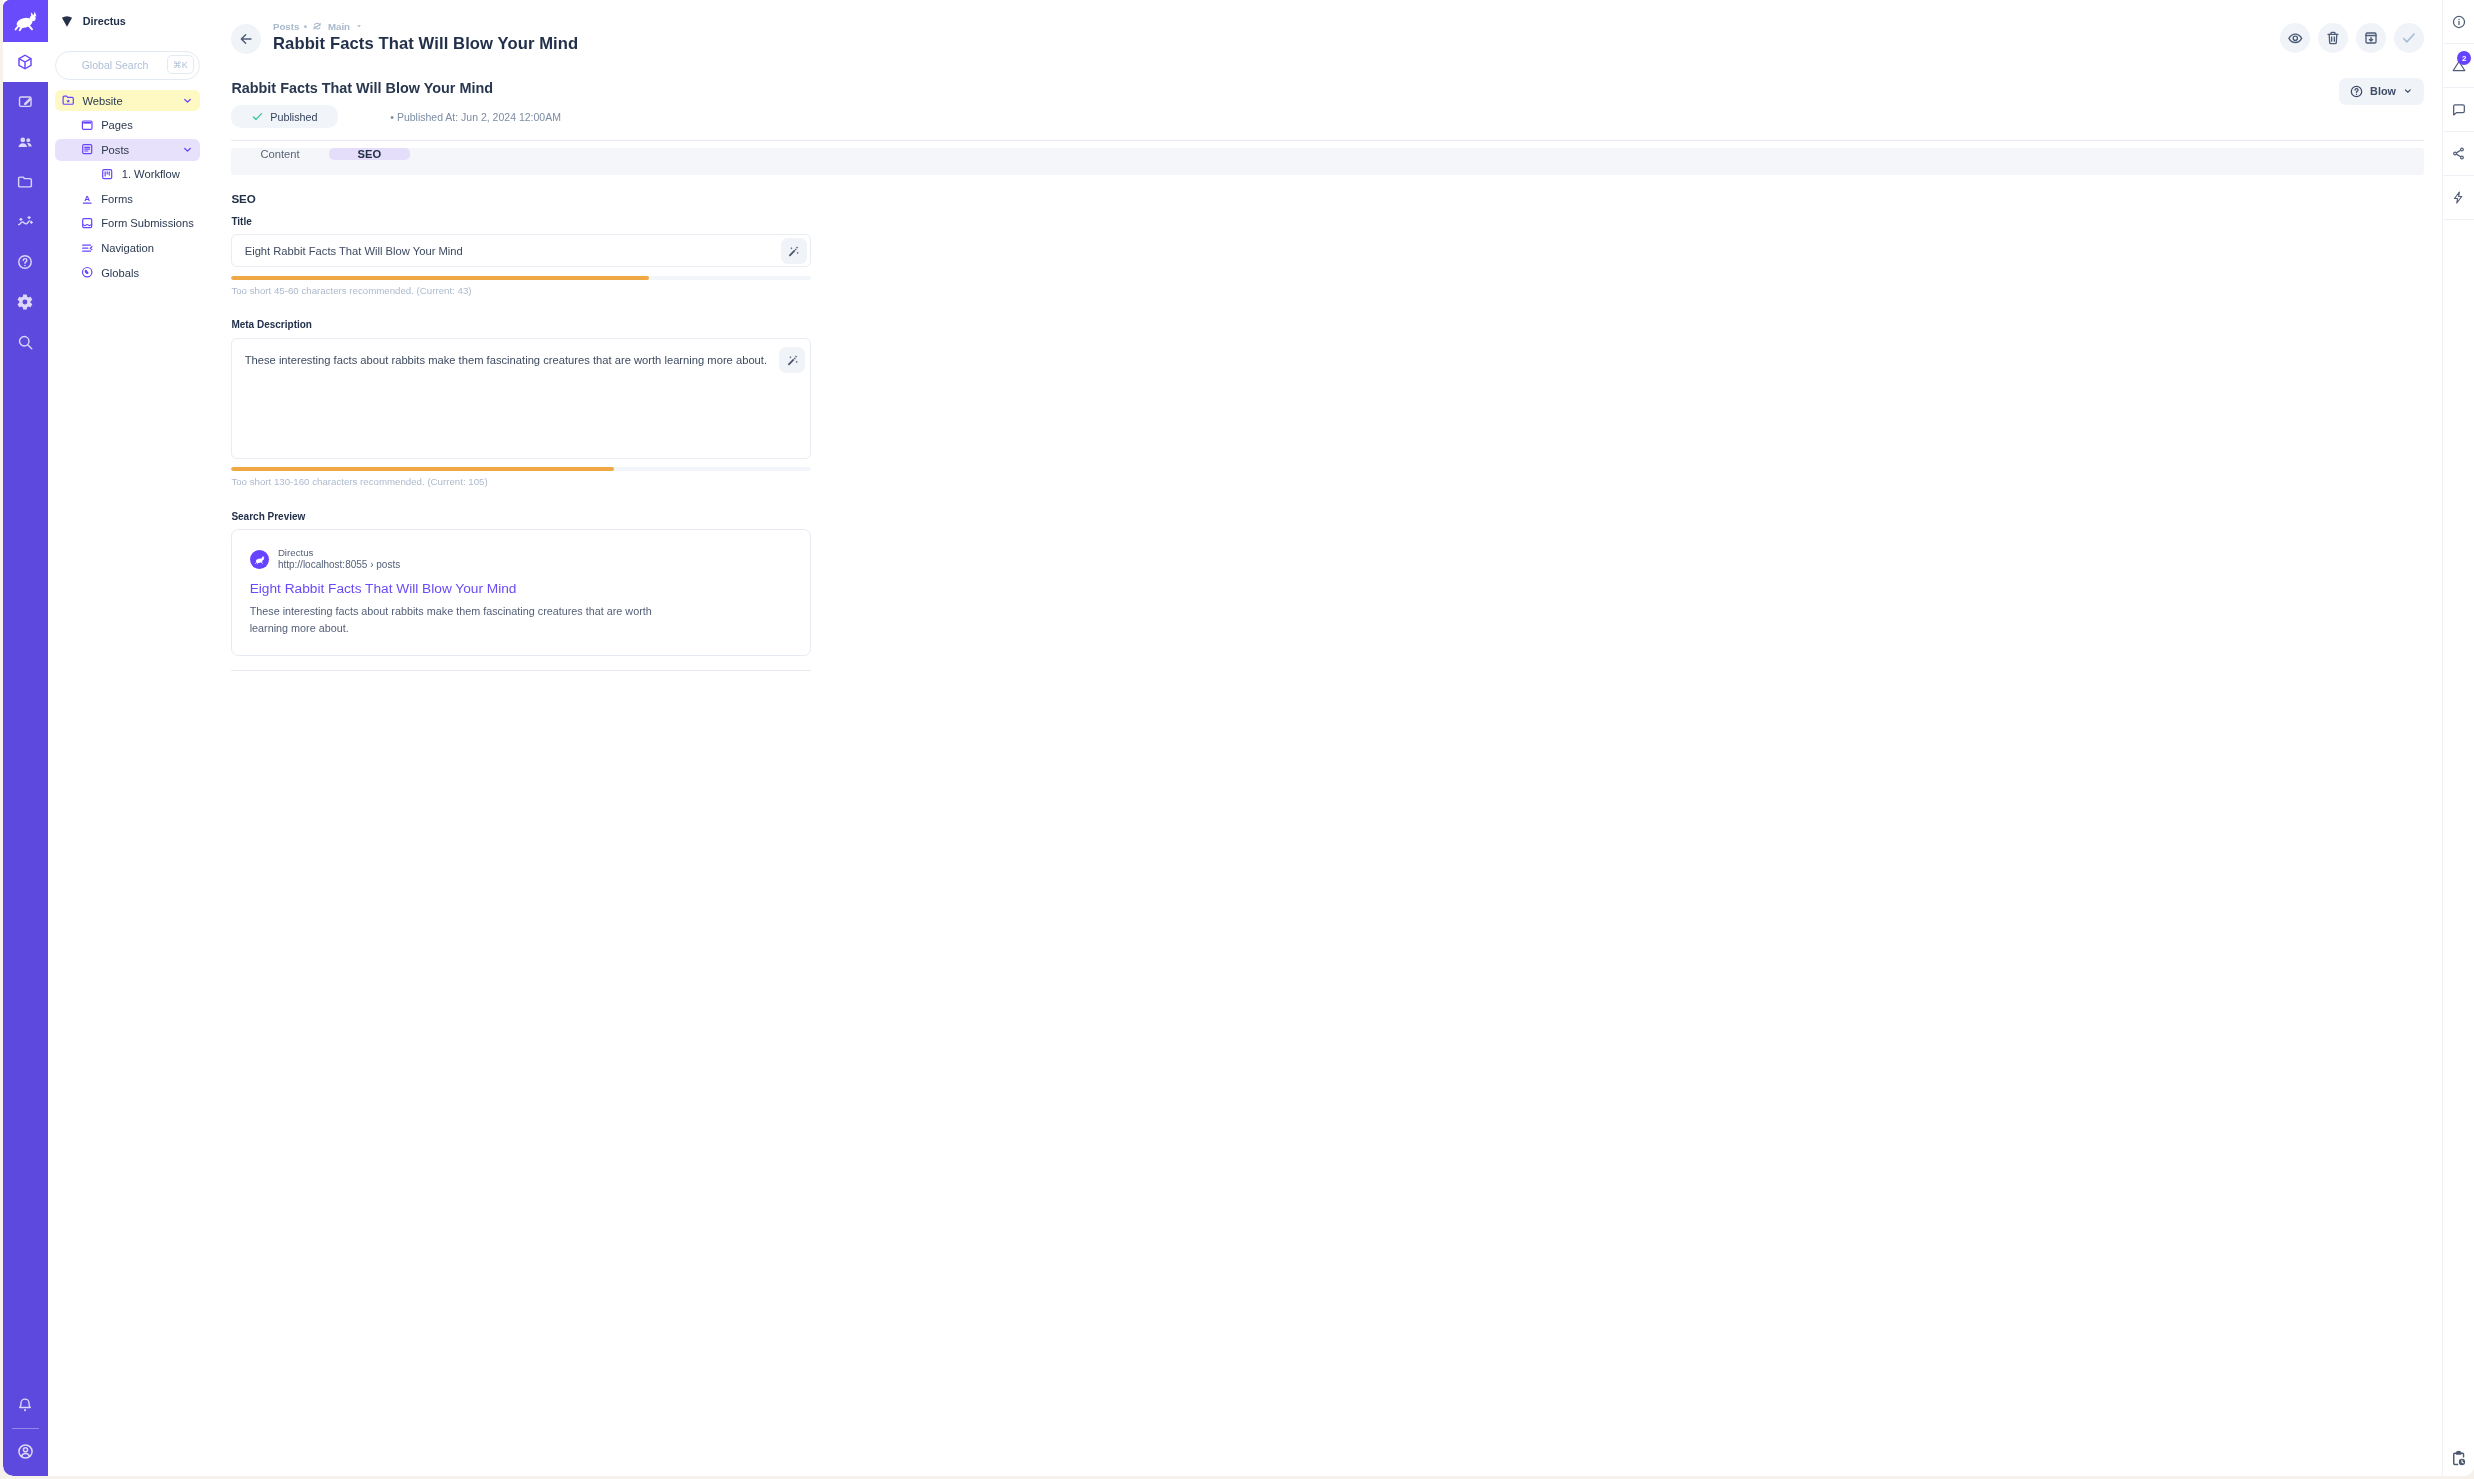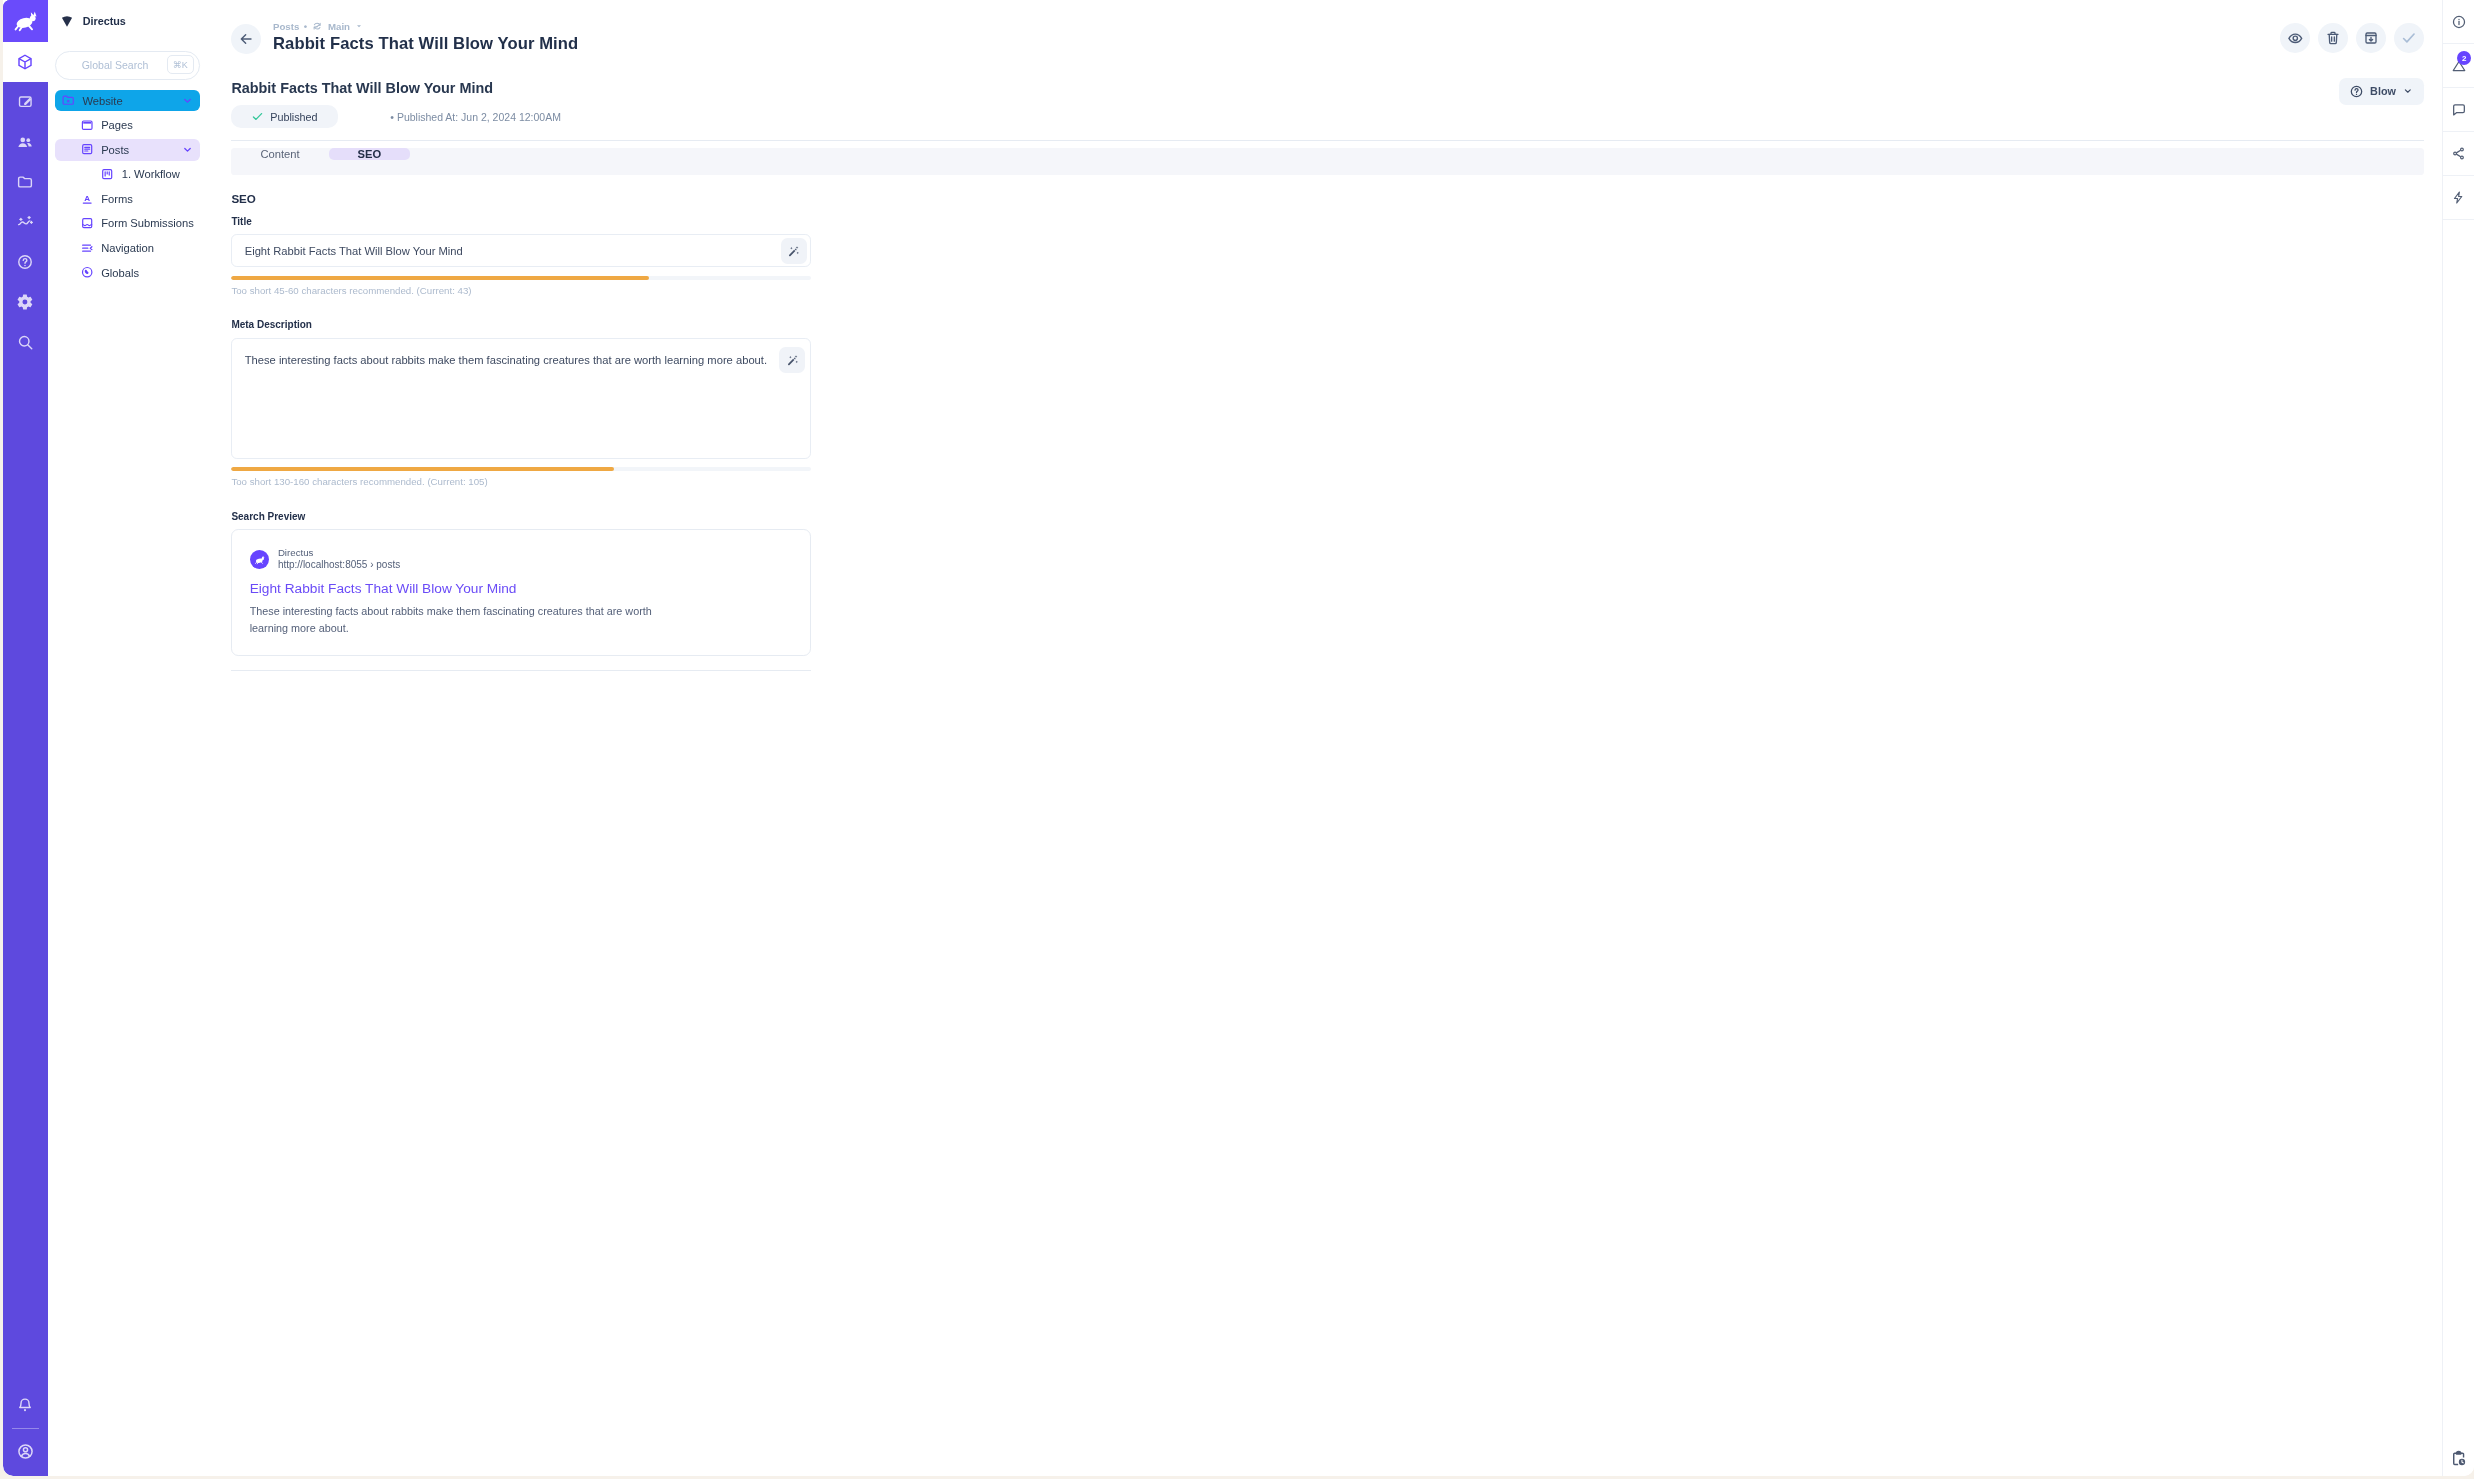--- a/index.html
+++ b/index.html
@@ -56,21 +56,21 @@
     font-size:9px; display:flex; align-items:center;
   }
   .nav { margin-top:10px; padding:0 7.2px; }
   .nav-row {
     height:21.7px; margin-bottom:2.9px; border-radius:5.8px;
     display:flex; align-items:center; gap:7.2px; cursor:pointer;
     font-size:11.2px; color:#2A3950; position:relative;
   }
   .nav-row .nicon { color:#6644FF; display:flex; flex:0 0 14.4px; }
   .nav-row .chev { position:absolute; right:5.8px; color:#6644FF; display:flex; }
-  .nav-row.lvl0 { padding-left:5.8px; background:#0ea5e9; }
+  .nav-row.lvl0 { padding-left:5.8px; background:#fef9c3; }
   .nav-row.lvl1 { padding-left:24.5px; }
   .nav-row.lvl2 { padding-left:45px;text-align:right; }
   .nav-row.selected { background:#E8E1FC; }
 
   
   .main { flex:1; position:relative; padding:0 18px 0 24.5px; background:#FFF; }
   .page-header { display:flex; align-items:flex-start; gap:11.6px; margin-top:20px; }
   .back-btn {
     width:30px; height:30px; border-radius:50%; background:#F0F4F9; color:#4C5B76;
     display:flex; align-items:center; justify-content:center; cursor:pointer; margin-top:3.6px; flex:0 0 30px;

